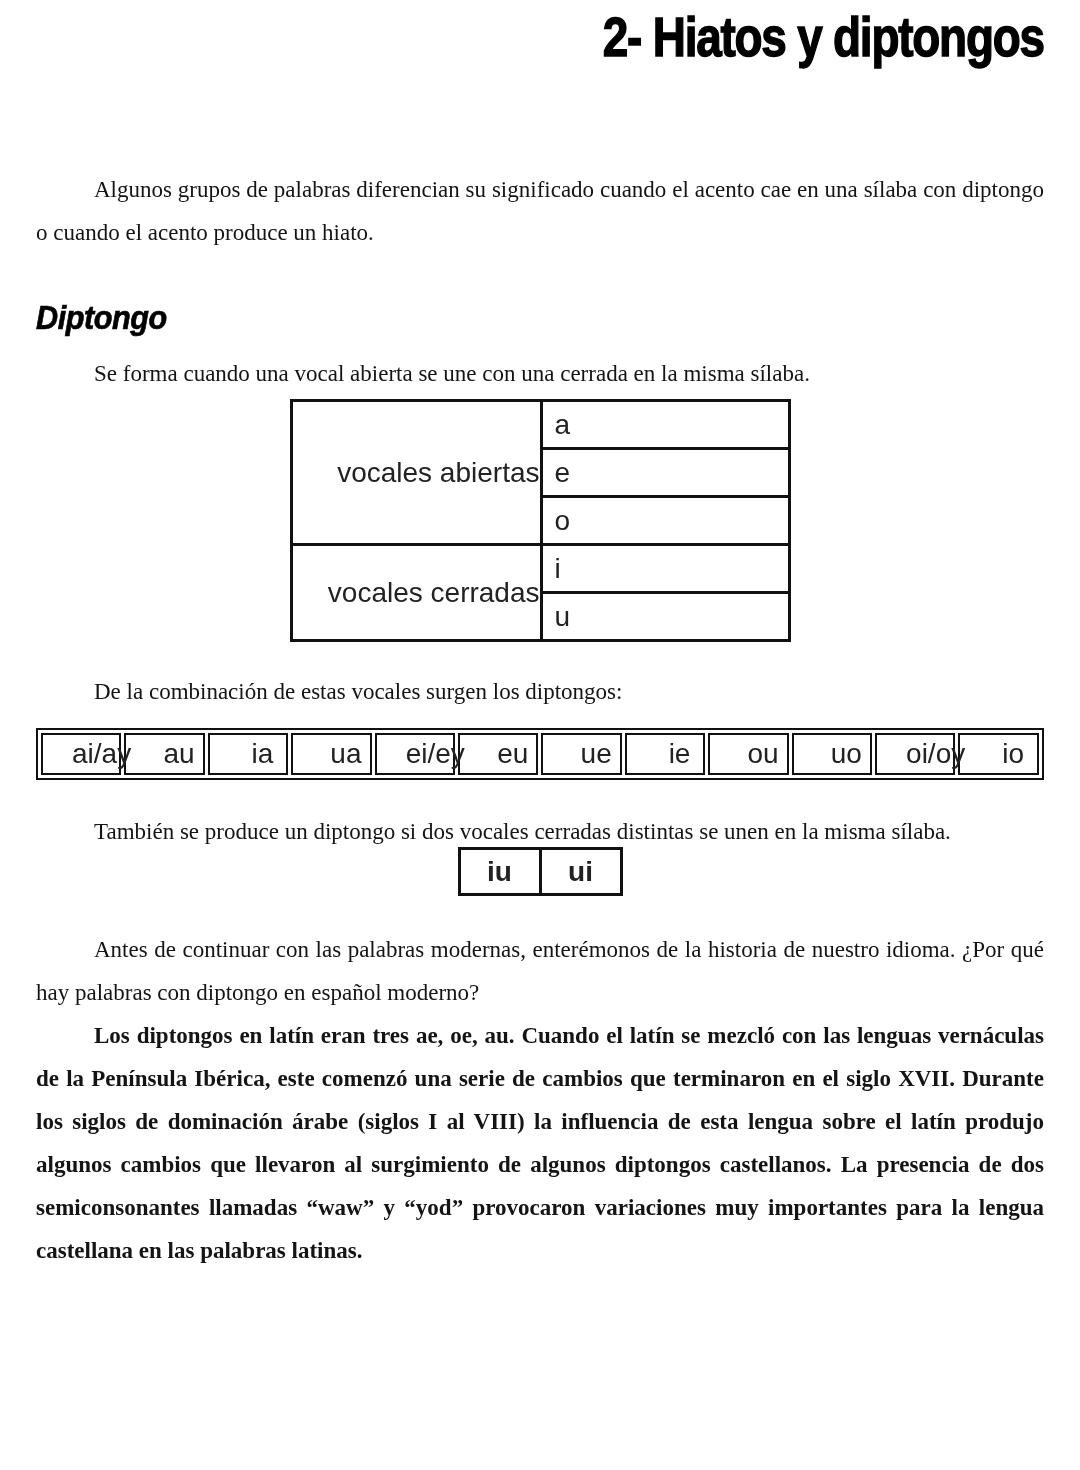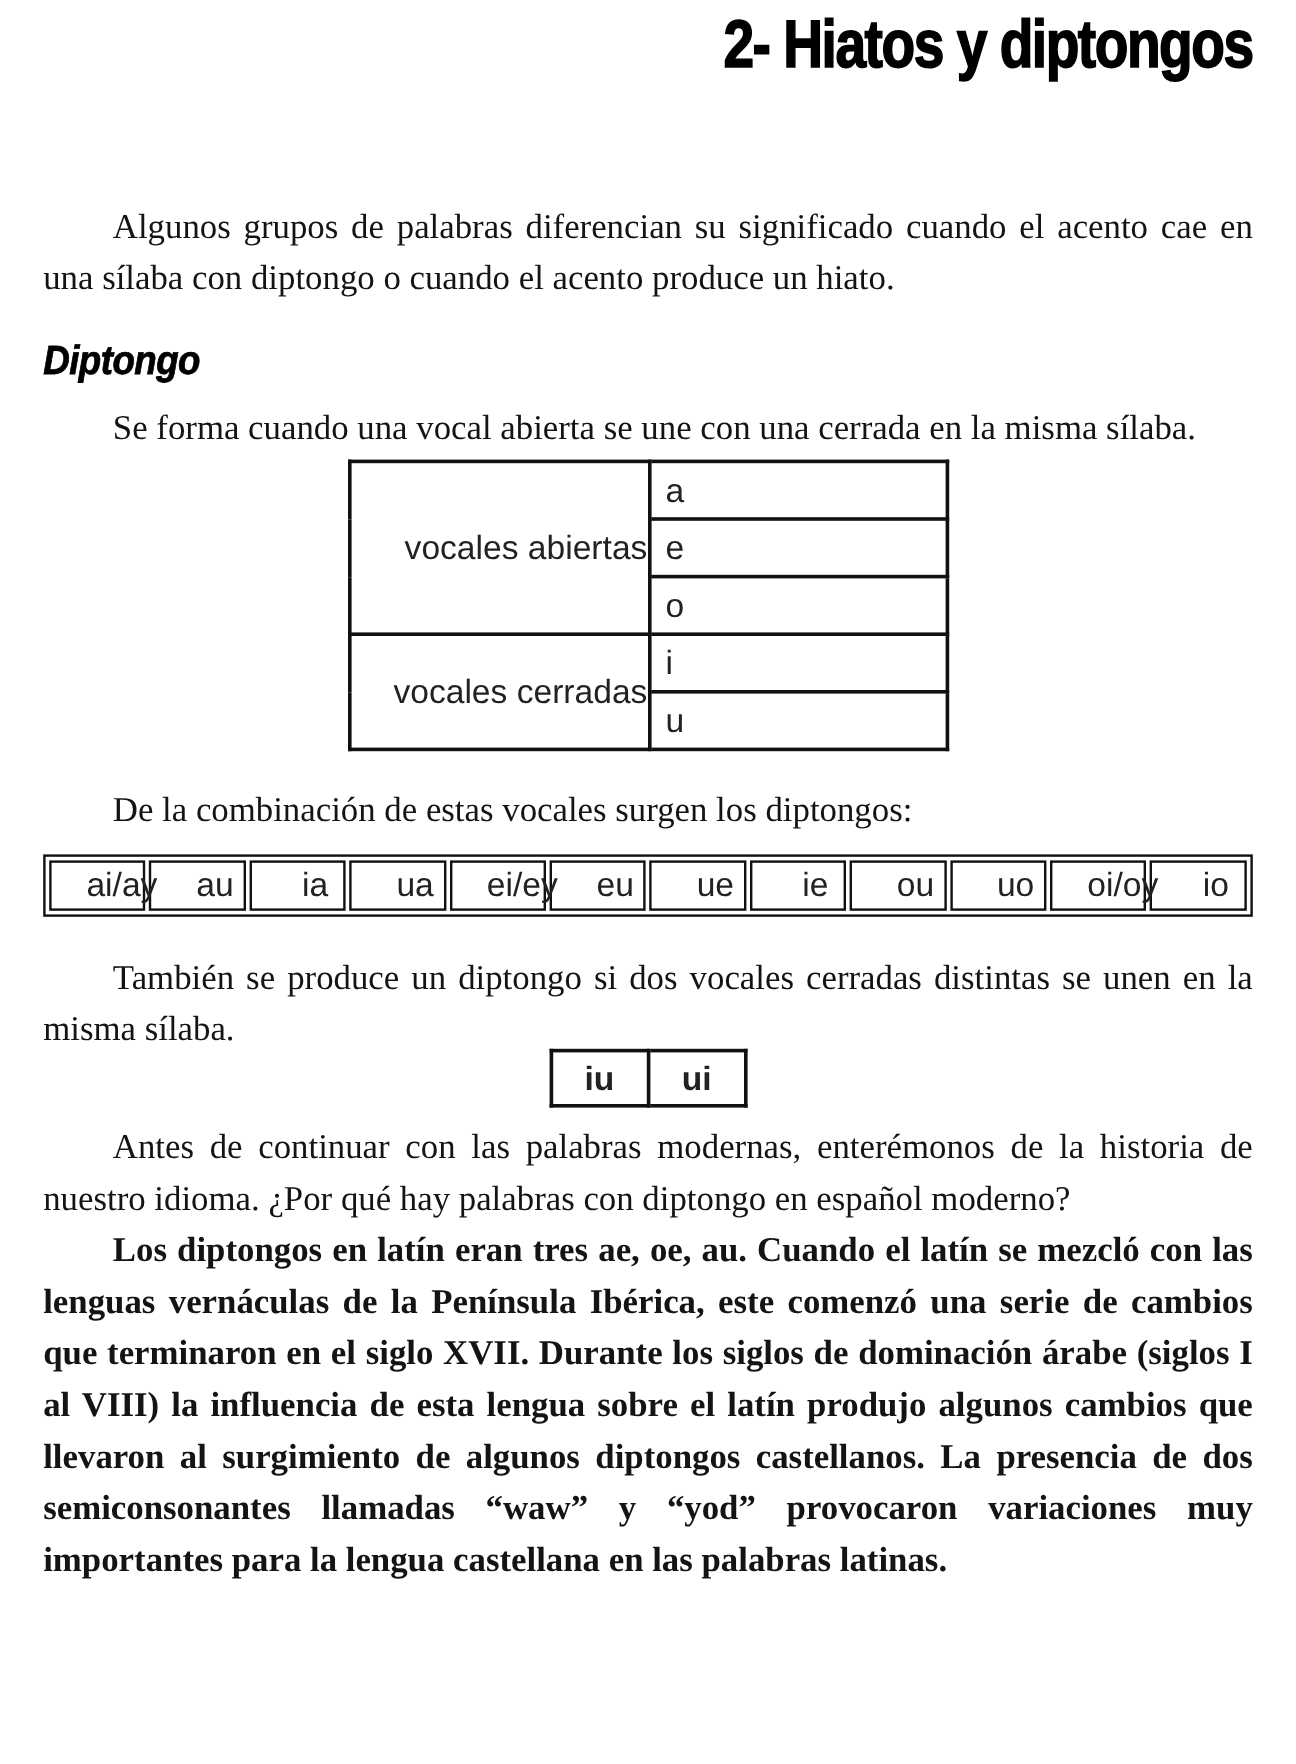--- a/index.html
+++ b/index.html
@@ -24,35 +24,35 @@
     letter-spacing: -1.5px;
     color: #000;
     -webkit-text-stroke: 1.4px #000;
     transform: scaleX(0.82);
     transform-origin: 100% 50%;
   }
 
   
   .body-p {
     font-family: "Liberation Serif", serif;
-    font-size: 29px;
+    font-size: 23px;
     line-height: 43px;
     text-align: justify;
     text-indent: 58px;
     color: #141414;
   }
   .p-intro   { margin-top: 100px; }
   .p-forma   { margin-top: 16px; font-family: Liberation Serif, serif; }
   .p-lead    { margin-top: 28px; }
   .p-tambien { margin-top: 30px; }
-  .p-antes   { margin-top: 12px; }
+  .p-antes   { margin-top: 32px; }
   .p-los     { margin-top: 0; font-weight: bold; }
 
   
-  .subhead-row { margin-top: 29px; height: 37px; line-height: 37px; }
+  .subhead-row { margin-top: 45px; height: 37px; line-height: 37px; }
   .subhead {
     display: inline-block;
     font-family: "Liberation Sans", sans-serif;
     font-style: italic;
     font-weight: 800;
     font-size: 34px;
     letter-spacing: -0.5px;
     color: #000;
     -webkit-text-stroke: 0.7px #000;
     transform: scaleX(0.9);

